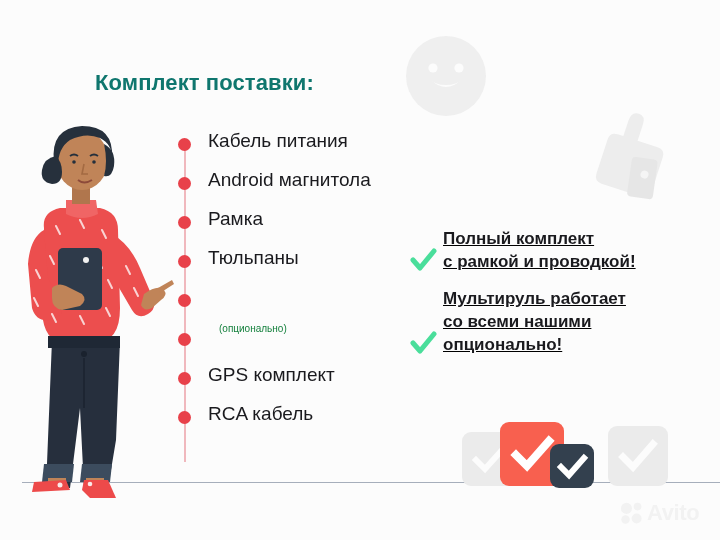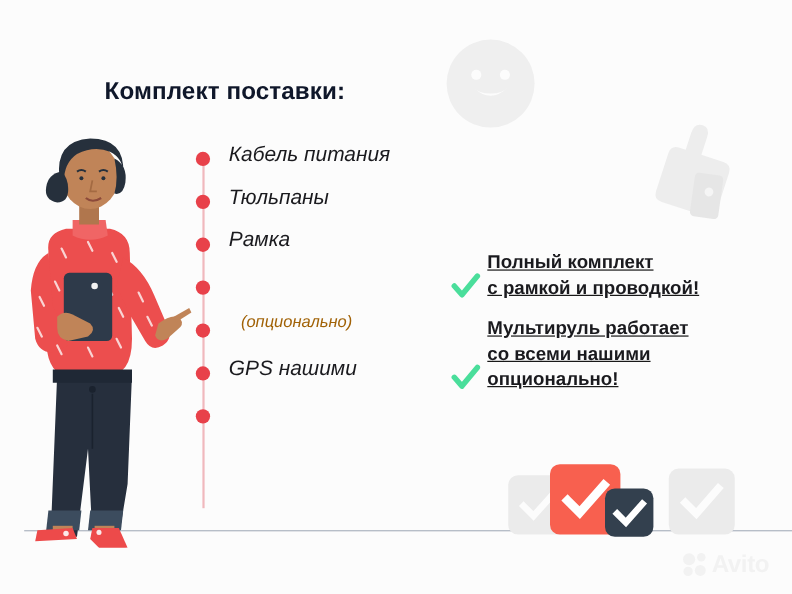--- a/index.html
+++ b/index.html
@@ -49,21 +49,21 @@
     height: 390px;
   }
 
   
   #page-title {
     position: absolute;
     left: 95px;
     top: 70px;
     font-size: 22px;
     font-weight: bold;
-    color: #0f172a;
+    color: #0f766e;
     letter-spacing: .1px;
     white-space: nowrap;
   }
 
   
   #spec-list {
     position: absolute;
     left: 178px;
     top: 130px;
     width: 260px;
@@ -88,31 +88,30 @@
     flex: 0 0 auto;
     width: 13px;
     height: 13px;
     border-radius: 50%;
     background: #e8414a;
     margin-top: 8px;
   }
   .spec-text-wrap {
     margin-left: 17px;
     margin-top: -2px;
-    font-style: italic;
   }
   .spec-label {
     font-size: 19px;
     color: #1a1a1e;
     line-height: 1.32;
     white-space: nowrap;
   }
   .spec-sub {
-    font-size: 15px;
-    color: #a16207;
+    font-size: 10px;
+    color: #15803d;
     line-height: 1.25;
     margin-left: 11px;
     white-space: nowrap;
   }
 
   
   #benefit-list {
     position: absolute;
     left: 410px;
     top: 228px;
@@ -283,55 +282,64 @@
   <div id="spec-list">
     <div id="spec-rail"></div>
 
     <div class="spec-item">
       <span class="spec-dot"></span>
       <span class="spec-text-wrap">
         <div class="spec-label">Кабель питания</div>
       </span>
     </div>
 
+    <div class="spec-item">
+      <span class="spec-dot"></span>
+      <span class="spec-text-wrap">
+        <div class="spec-label">Android магнитола</div>
+      </span>
+    </div>
+
+    <div class="spec-item">
+      <span class="spec-dot"></span>
+      <span class="spec-text-wrap">
+        <div class="spec-label">Рамка</div>
+      </span>
+    </div>
 
     <div class="spec-item">
       <span class="spec-dot"></span>
       <span class="spec-text-wrap">
         <div class="spec-label">Тюльпаны</div>
       </span>
     </div>
 
     <div class="spec-item">
       <span class="spec-dot"></span>
-      <span class="spec-text-wrap">
-        <div class="spec-label">Рамка</div>
-      </span>
-    </div>
-
-    <div class="spec-item">
-      <span class="spec-dot"></span>
     </div>
 
     <div class="spec-item">
       <span class="spec-dot"></span>
       <span class="spec-text-wrap">
         <div class="spec-sub">(опционально)</div>
       </span>
     </div>
 
     <div class="spec-item">
       <span class="spec-dot"></span>
       <span class="spec-text-wrap">
-        <div class="spec-label">GPS нашими</div>
-      </span>
-    </div>
-
-    <div class="spec-item">
-      <span class="spec-dot"></span>
+        <div class="spec-label">GPS комплект</div>
+      </span>
+    </div>
+
+    <div class="spec-item">
+      <span class="spec-dot"></span>
+      <span class="spec-text-wrap">
+        <div class="spec-label">RCA кабель</div>
+      </span>
     </div>
   </div>
 
   <div id="benefit-list">
 
     <div class="benefit-item">
       <span class="benefit-check">
         <svg viewBox="0 0 27 27" width="27" height="27">
           <path d="M3 13 L10 21 L24 4" stroke="#4ade9b" stroke-width="5" fill="none" stroke-linecap="round" stroke-linejoin="round"></path>
         </svg>

